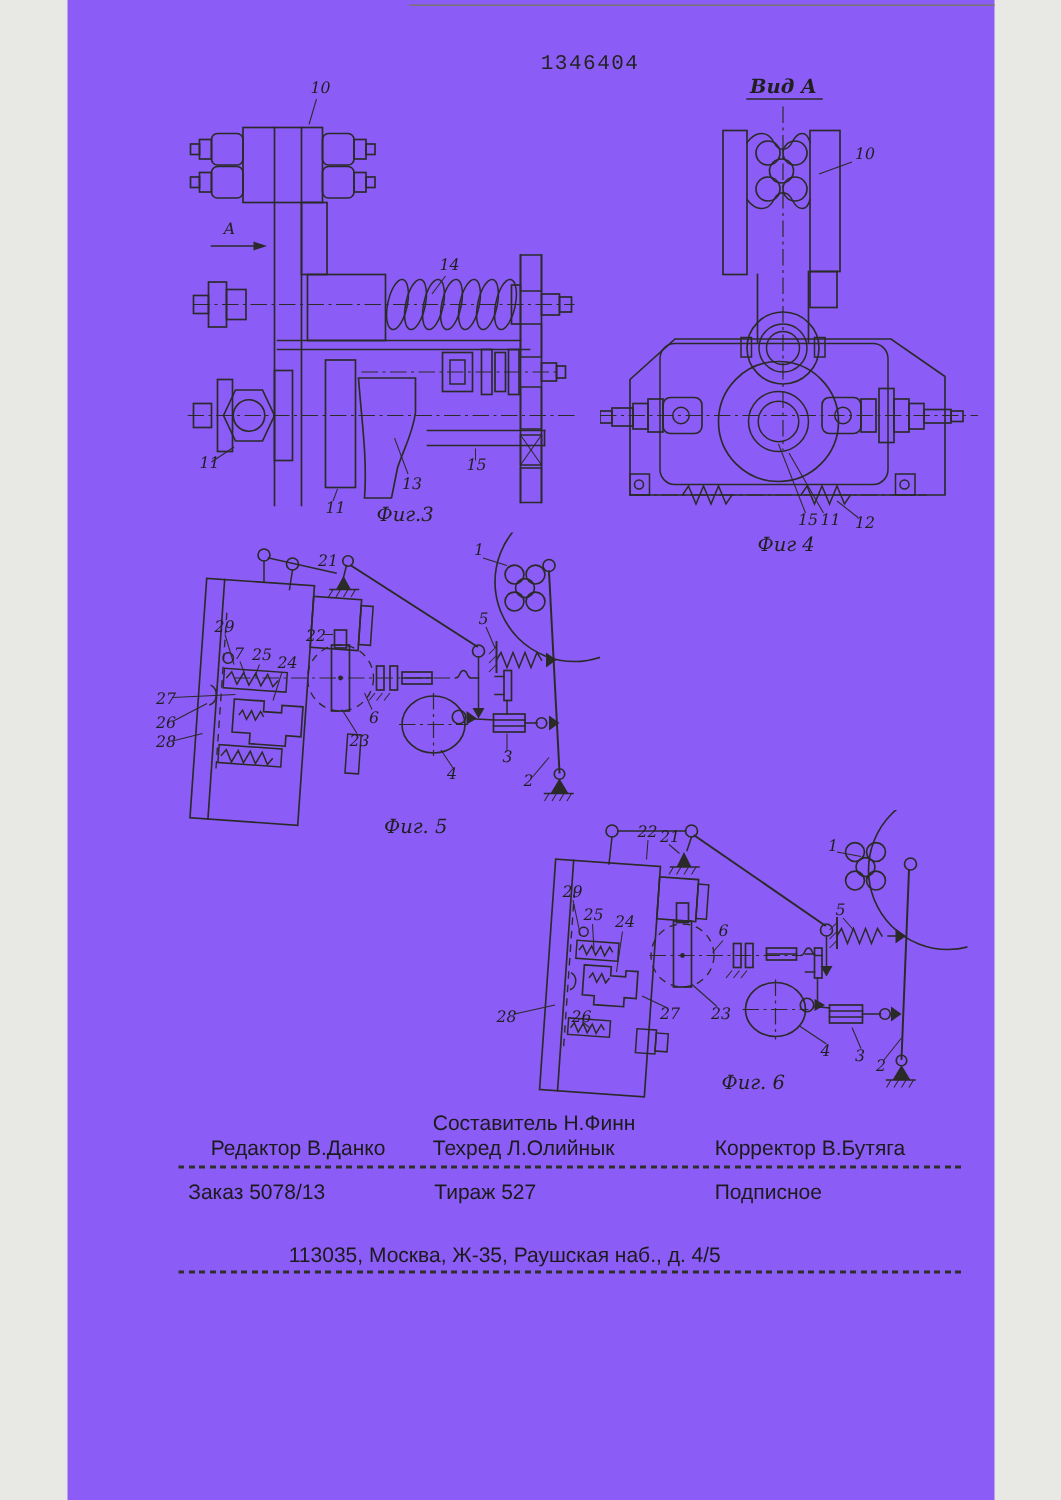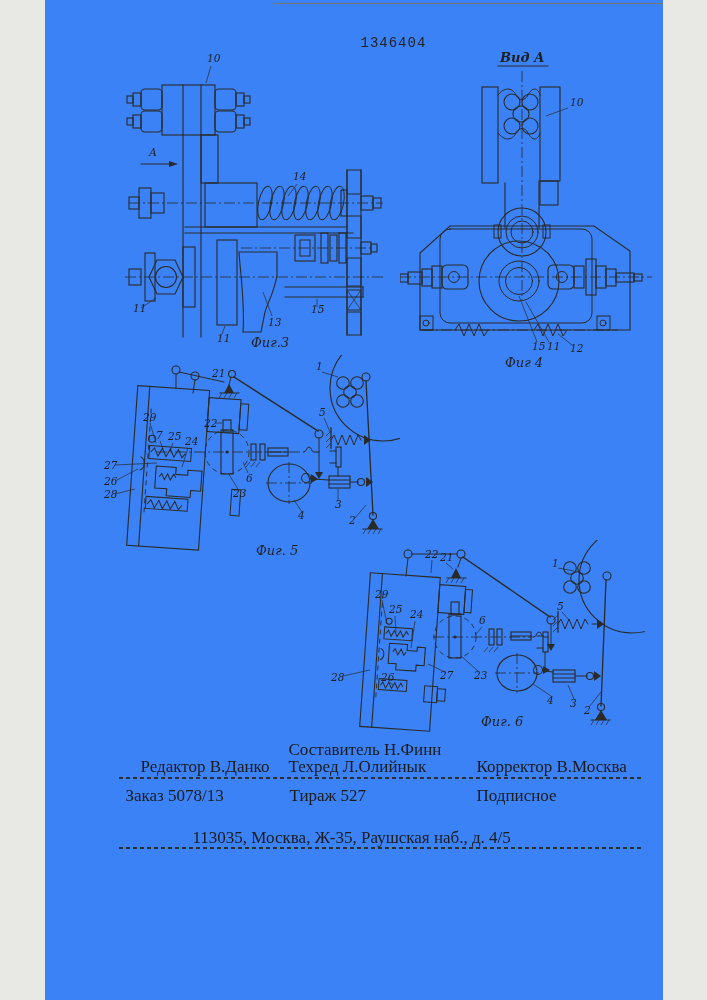--- a/index.html
+++ b/index.html
@@ -1,38 +1,38 @@
 <!DOCTYPE html>
 <html><head>
 <meta charset="utf-8">
 <style>
   html,body{margin:0;padding:0;}
   body{background:#e8e8e4;font-family:"Liberation Sans",sans-serif;}
   .page{
     position:relative;width:618px;height:1000px;margin:0 auto;
-    background:#3b82f6;overflow:hidden;color:#1c1c1c;
+    background:#8b5cf6;overflow:hidden;color:#1c1c1c;
   }
   .top-rule{position:absolute;left:228px;top:3px;width:479px;height:1px;background:#77756f;}
   .patnum{
     position:absolute;left:316px;top:35px;
     font-family:"Liberation Mono",monospace;font-size:14px;letter-spacing:1px;color:#232323;
   }
   svg{position:absolute;overflow:hidden;}
   .s{stroke:#2a2a28;fill:none;stroke-width:1.1;stroke-linecap:square;stroke-linejoin:miter;}
   .w1{stroke-width:1;}
   .w12{stroke-width:1.3;}
   .thin{stroke:#2a2a28;fill:none;stroke-width:0.7;}
   .cl{stroke:#2a2a28;fill:none;stroke-width:0.8;stroke-dasharray:11 3 2 3;}
   .dsh{stroke:#2a2a28;fill:none;stroke-width:0.9;stroke-dasharray:5 4;}
   .fl{fill:#2a2a28;stroke:none;}
   .lbl{font:italic 10.5px "DejaVu Serif",serif;fill:#1f1f1f;}
   .cap{font:italic 13px "DejaVu Serif",serif;fill:#1f1f1f;}
   .vida{font:italic bold 13px "DejaVu Serif",serif;fill:#1f1f1f;}
   .colo{
-    position:absolute;font-family:Liberation Serif, serif;font-size:17px;
+    position:absolute;font-family:Liberation Sans, sans-serif;font-size:14px;
     color:#1b1b1b;white-space:pre;
   }
   .dashrule{
     position:absolute;height:2px;
     background:repeating-linear-gradient(90deg,#2e2e2c 0 4px,transparent 4px 7px);
   }
 </style>
 </head>
 <body>
 
@@ -485,21 +485,21 @@
     <text class="lbl" x="245" y="167">3</text>
     <line class="thin" x1="249" y1="159" x2="243" y2="145"></line>
     <text class="lbl" x="259" y="174">2</text>
     <line class="thin" x1="264" y1="167" x2="276" y2="152"></line>
     <text class="cap" x="156" y="186">Фиг. 6</text>
   </svg>
 
   <div class="colo" style="left:244px;top:740px;">Составитель Н.Финн</div>
   <div class="colo" style="left:96px;top:757px;">Редактор В.Данко</div>
   <div class="colo" style="left:244px;top:757px;">Техред Л.Олийнык</div>
-  <div class="colo" style="left:432px;top:757px;">Корректор В.Москва</div>
+  <div class="colo" style="left:432px;top:757px;">Корректор В.Бутяга</div>
   <div class="dashrule" style="left:74px;top:777px;width:524px;"></div>
   <div class="colo" style="left:81px;top:786px;">Заказ 5078/13</div>
   <div class="colo" style="left:245px;top:786px;">Тираж 527</div>
   <div class="colo" style="left:432px;top:786px;">Подписное</div>
   <div class="colo" style="left:148px;top:828px;">113035, Москва, Ж-35, Раушская наб., д. 4/5</div>
   <div class="dashrule" style="left:74px;top:847px;width:524px;"></div>
 
 </div>
 
 </body></html>

